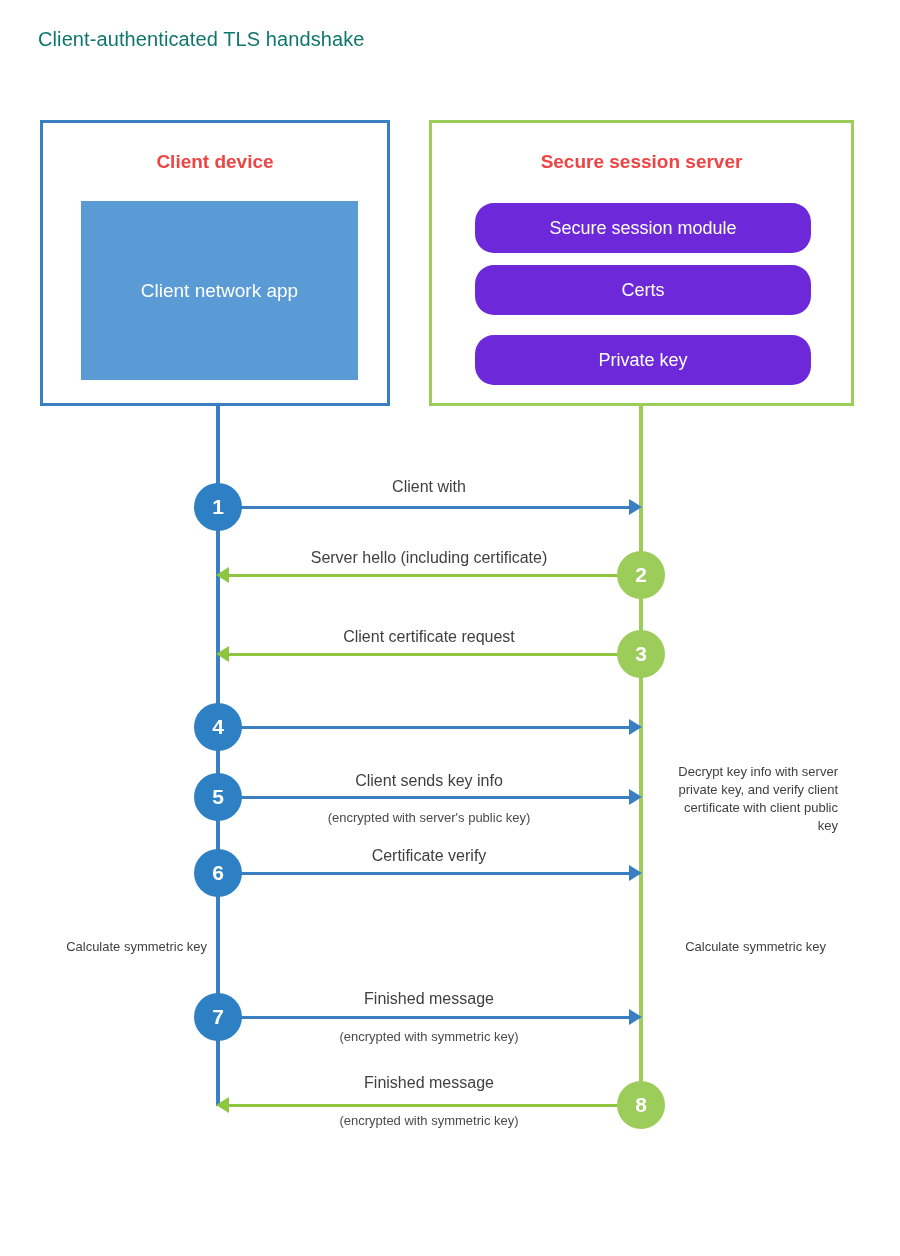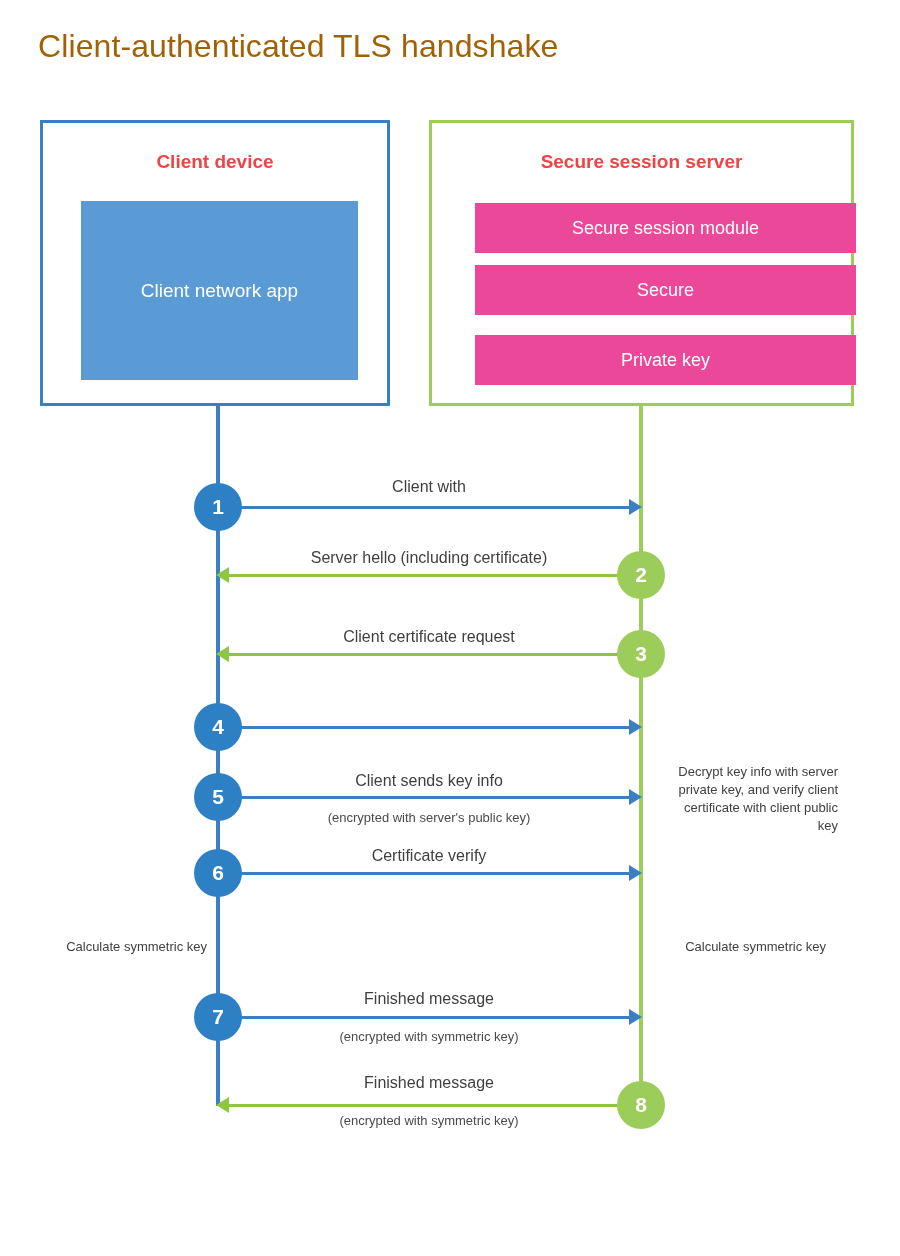--- a/index.html
+++ b/index.html
@@ -17,23 +17,23 @@
     height: 1256px;
     background: #ffffff;
     overflow: hidden;
   }
 
   
   .page-title {
     position: absolute;
     left: 38px;
     top: 28px;
-    font-size: 32px;
+    font-size: 20px;
     font-weight: 300;
-    color: #a16207;
+    color: #0f766e;
     letter-spacing: 0.1px;
     white-space: nowrap;
   }
 
   
   .actor-box {
     position: absolute;
     background: #ffffff;
     box-sizing: border-box;
   }
@@ -77,23 +77,24 @@
   #client-app-block {
     left: 38px;
     top: 78px;
     width: 277px;
     height: 179px;
     background: #5b9bd5;
     font-size: 19px;
   }
   .server-block {
     left: 43px;
-    width: 381px;
+    width: 336px;
     height: 50px;
-    background: #ec4899;
+    background: #6d28d9;
+    border-radius: 19px;
   }
   #server-block-0 { top: 80px; }
   #server-block-1 { top: 142px; }
   #server-block-2 { top: 212px; }
 
   
   .lifeline {
     position: absolute;
     width: 4px;
   }
@@ -178,21 +179,21 @@
   <div class="page-title">Client-authenticated TLS handshake</div>
 
   <div class="actor-box" id="client-box">
     <div class="actor-title">Client device</div>
     <div class="inner-block" id="client-app-block">Client network app</div>
   </div>
 
   <div class="actor-box" id="server-box">
     <div class="actor-title">Secure session server</div>
     <div class="inner-block server-block" id="server-block-0">Secure session module</div>
-    <div class="inner-block server-block" id="server-block-1">Secure</div>
+    <div class="inner-block server-block" id="server-block-1">Certs</div>
     <div class="inner-block server-block" id="server-block-2">Private key</div>
   </div>
 
   <div class="lifeline" id="client-lifeline"></div>
   <div class="lifeline" id="server-lifeline"></div>
 
   <div class="msg-label" style="left:218px; top:478px; width:422px;">Client with</div>
   <div class="msg-line blue" style="left:218px; top:506px; width:411px;"></div>
   <div class="arrow-head right blue" style="left:629px; top:499px;"></div>
   <div class="step-circle client" style="left:194px; top:483px;">1</div>

